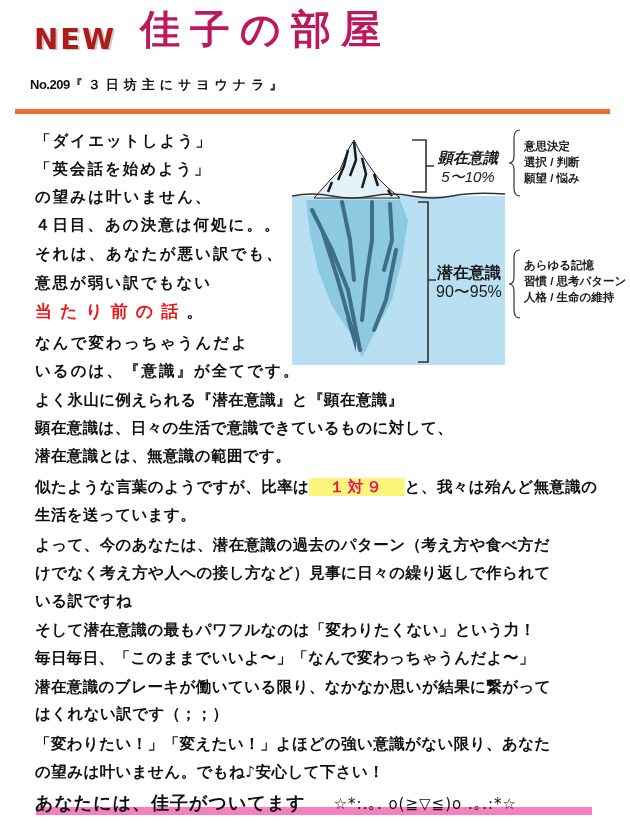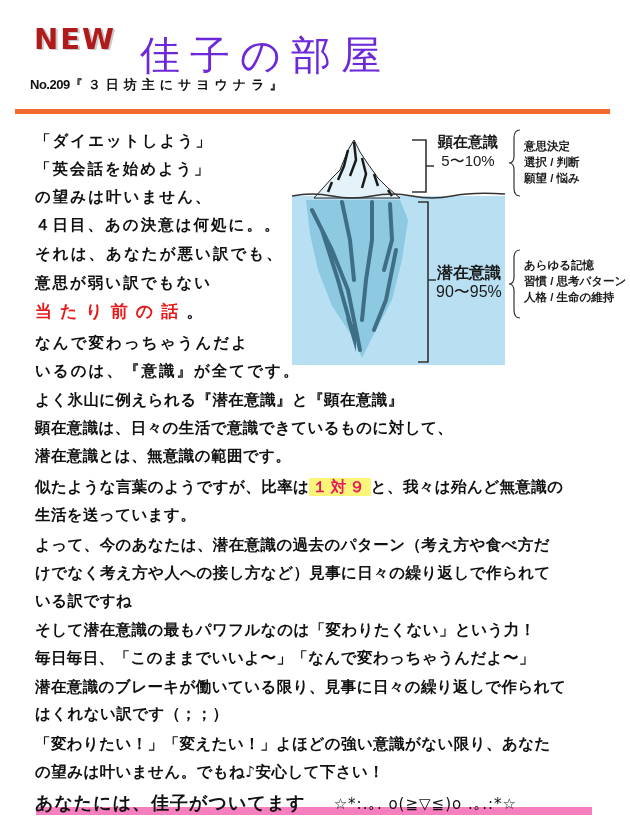--- a/index.html
+++ b/index.html
@@ -4,31 +4,31 @@
 <style>
   html, body { margin:0; padding:0; background:#ffffff; }
   body { width:630px; height:831px; position:relative; overflow:hidden;
          font-family:"DejaVu Sans", sans-serif; color:#111; }
   .abs { position:absolute; }
 
   
   .new-badge { left:34px; top:22px; font-family:"DejaVu Sans", sans-serif; font-weight:900;
                font-size:29px; letter-spacing:2px; color:#b01a1a;
                text-shadow:2px 2px 0 #c9c9c9; transform:scaleY(0.95); }
-  .main-title { left:140px; top:28px; font-size:40px; font-weight:normal; letter-spacing:10px; color:#6d28d9; }
+  .main-title { left:140px; top:2px; font-size:40px; font-weight:bold; letter-spacing:10px; color:#be185d; }
   .subtitle { left:30px; top:76px; font-size:13px; font-weight:bold; color:#111; white-space:nowrap; }
   .subtitle .no { font-family:"Liberation Sans", sans-serif; letter-spacing:-0.5px; }
   .subtitle .txt { letter-spacing:5px; }
   .rule { left:15px; top:109px; width:595px; height:5px; background:#f26a2e; }
 
   
   .line { position:absolute; left:35px; font-size:15.5px; font-weight:bold; white-space:nowrap; line-height:20px; letter-spacing:0.4px; }
   .line.wide { letter-spacing:2px; }
   .red-big { color:#e81818; font-size:17px; letter-spacing:8px; }
-  .hl { background:#fbf57a; color:#e8175d; padding:0 3px; letter-spacing:3px; }
+  .hl { background:#fbf57a; color:#e8175d; padding:0 20px; letter-spacing:3px; }
   .final { left:35px; top:791px; font-size:18px; font-weight:bold; white-space:nowrap; letter-spacing:1px; }
   .final .kao { font-size:15px; font-weight:normal; margin-left:28px; letter-spacing:1px; }
   .pink-line { left:36px; top:807px; width:556px; height:8px; background:#f77fc0; }
 
   
   .water { left:292px; top:196px; width:213px; height:169px; background:#b9e0f2; }
   .diag-label { position:absolute; font-family:"Liberation Sans", sans-serif; color:#1a1a1a; font-size:15px; line-height:19px; text-align:center; }
   .diag-note { position:absolute; font-family:"Liberation Sans", sans-serif; color:#1a1a1a; font-size:11.5px; line-height:16px; font-weight:bold; }
 </style>
 </head>
@@ -51,21 +51,21 @@
     <path d="M0,66 Q20,62 40,66 T80,66 T120,66 T160,66 T213,64" stroke="#333" stroke-width="1.5" fill="none"></path>
 
     <path d="M14,70 L108,70 L116,90 L110,130 L100,170 L84,200 L70,228 L60,206 L40,176 L26,140 L18,104 Z" fill="#8ec9e2"></path>
     <path d="M20,80 L40,120 L56,160 L68,220 M50,72 L58,110 L62,150 M80,72 L80,110 L74,150 L70,190 M98,74 L100,110 L92,140 M30,100 L46,150 L60,200 M104,120 L94,170 L82,200" stroke="#3e6f86" stroke-width="4" fill="none" stroke-linecap="round"></path>
     <path d="M54,188 L64,198 L64,222 Z" fill="#3e6f86"></path>
 
     <path d="M120,10 L134,10 L134,62 L120,62 M134,36 L142,36" stroke="#333" stroke-width="1.6" fill="none"></path>
     <path d="M126,72 L136,72 L136,232 L126,232 M136,150 L144,150" stroke="#333" stroke-width="1.6" fill="none"></path>
   </svg>
 
-  <div class="diag-label" style="left:438px; top:132px;">
+  <div class="diag-label" style="left:438px; top:148px;font-style:italic;">
     <div style="font-weight:bold;">顕在意識</div>
     <div>5〜10%</div>
   </div>
   <div class="diag-label" style="left:436px; top:263px;">
     <div style="font-weight:bold; font-size:16px;">潜在意識</div>
     <div style="font-size:16px;">90〜95%</div>
   </div>
 
   <svg class="abs" style="left:508px; top:128px;" width="14" height="70">
     <path d="M12,2 Q6,2 6,10 L6,28 Q6,35 1,35 Q6,35 6,42 L6,60 Q6,68 12,68" stroke="#333" stroke-width="1.2" fill="none"></path>
@@ -102,21 +102,21 @@
 <div class="line" style="top:446px">潜在意識とは、無意識の範囲です。</div>
 <div class="line" style="top:477px">
   <span>似たような言葉のようですが、比率は</span><span class="hl">１対９</span><span>と、我々は殆んど無意識の</span>
 </div>
 <div class="line" style="top:505px">生活を送っています。</div>
 <div class="line" style="top:535px">よって、今のあなたは、潜在意識の過去のパターン（考え方や食べ方だ</div>
 <div class="line" style="top:563px">けでなく考え方や人への接し方など）見事に日々の繰り返しで作られて</div>
 <div class="line" style="top:591px">いる訳ですね</div>
 <div class="line" style="top:620px">そして潜在意識の最もパワフルなのは「変わりたくない」という力！</div>
 <div class="line" style="top:648px">毎日毎日、「このままでいいよ〜」「なんで変わっちゃうんだよ〜」</div>
-<div class="line" style="top:677px">潜在意識のブレーキが働いている限り、見事に日々の繰り返しで作られて</div>
+<div class="line" style="top:677px">潜在意識のブレーキが働いている限り、なかなか思いが結果に繋がって</div>
 <div class="line" style="top:704px">はくれない訳です（；；）</div>
 <div class="line" style="top:734px">「変わりたい！」「変えたい！」よほどの強い意識がない限り、あなた</div>
 <div class="line" style="top:762px">の望みは叶いません。でもね♪安心して下さい！</div>
 
 <div class="abs pink-line"></div>
 <div class="abs final">
   <span>あなたには、佳子がついてます</span><span class="kao">☆*:.｡. o(≧▽≦)o .｡.:*☆</span>
 </div>
 
 </body></html>

